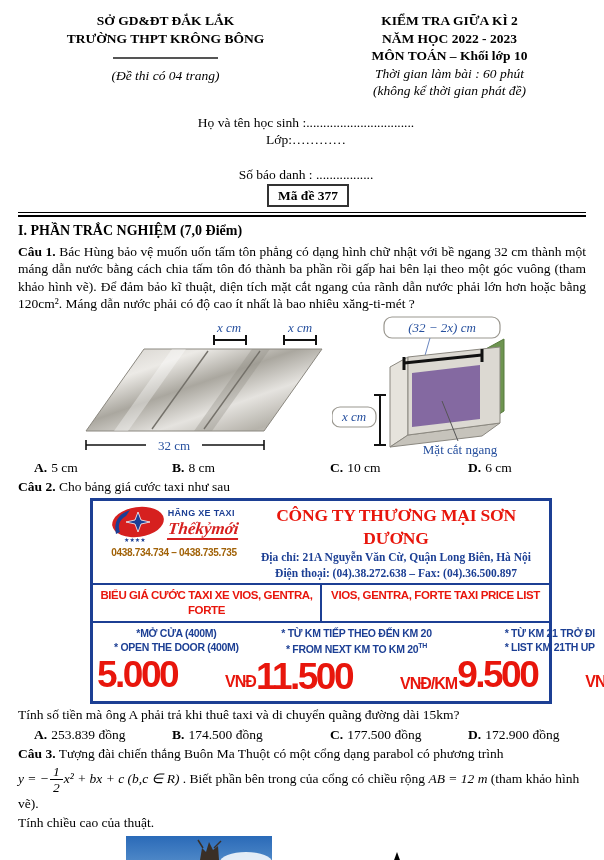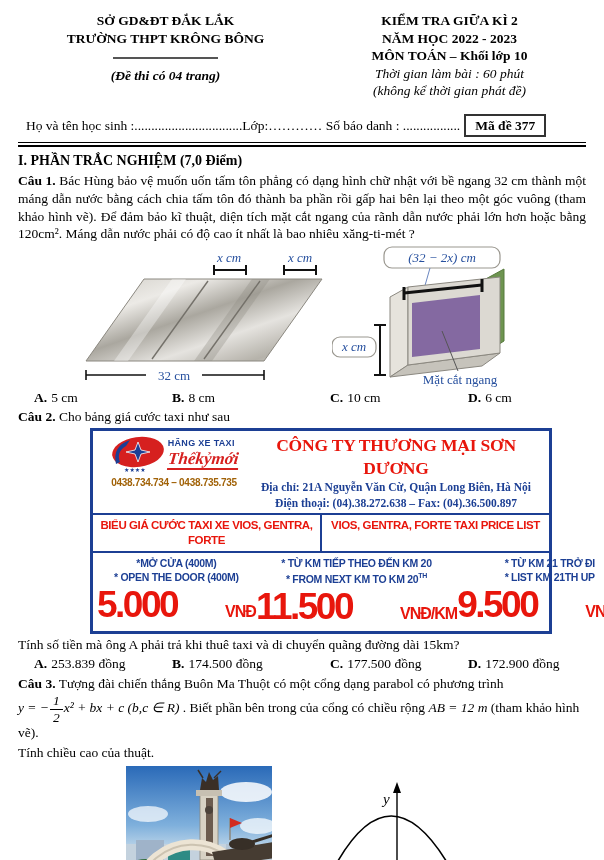--- a/index.html
+++ b/index.html
@@ -5,23 +5,23 @@
   html,body{margin:0;padding:0;background:#fff;}
   body{width:604px;height:860px;overflow:hidden;font-family:"Liberation Serif",serif;color:#000;font-size:13.5px;line-height:1.3;}
   .page{padding:12px 18px 0 18px;}
   
   .hdr{display:flex;}
   .hdr-left{width:295px;text-align:center;}
   .hdr-right{flex:1;text-align:center;}
   .hdr b{font-size:13.5px;}
   .hdr .it{font-style:italic;}
   .hdr-rule{width:105px;border-top:2px solid #555;margin:10px auto 8px auto;}
-  .hdr-left .note{margin-top:6px;font-style:italic;font-weight:bold;}
-  
-  .stu{display:flex;align-items:center;margin-top:14px;padding-left:8px;}
+  .hdr-left .note{margin-top:6px;font-style:italic;font-weight:normal;}
+  
+  .stu{display:flex;align-items:center;margin-top:14px;padding-left:8px;flex-direction:column;}
   .stu .code{border:2px solid #333;padding:1px 9px;font-weight:bold;margin-left:4px;white-space:nowrap;}
   .dbl-rule{margin-top:5px;border-top:1px solid #000;border-bottom:2px solid #000;height:2px;}
   
   .sec{font-weight:bold;font-size:14px;margin-top:5px;}
   p.q{margin:2px 0 0 0;text-align:justify;}
   .ans-row{display:grid;grid-template-columns:138px 158px 138px auto;padding-left:16px;margin:2px 0;}
   .ans b{margin-right:4px;}
   
   .figs{display:flex;align-items:flex-end;margin:2px 0 0 56px;gap:6px;}
   .figblue{fill:#27509e;font-family:"Liberation Serif",serif;font-size:13px;}

